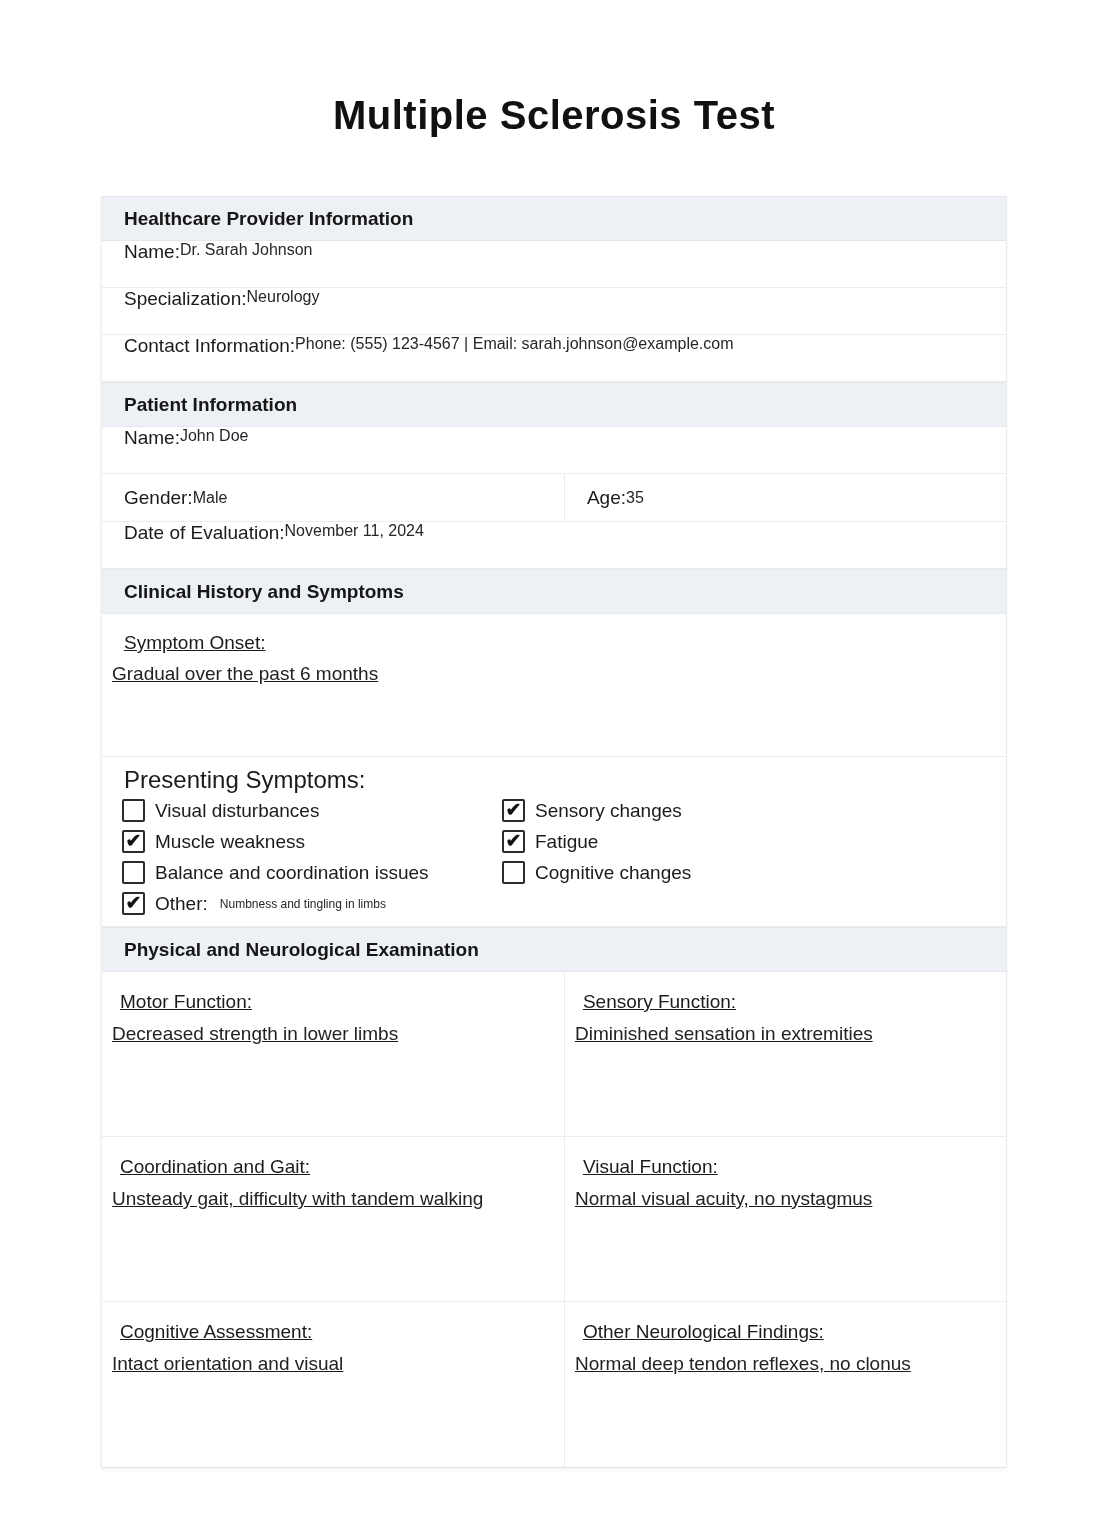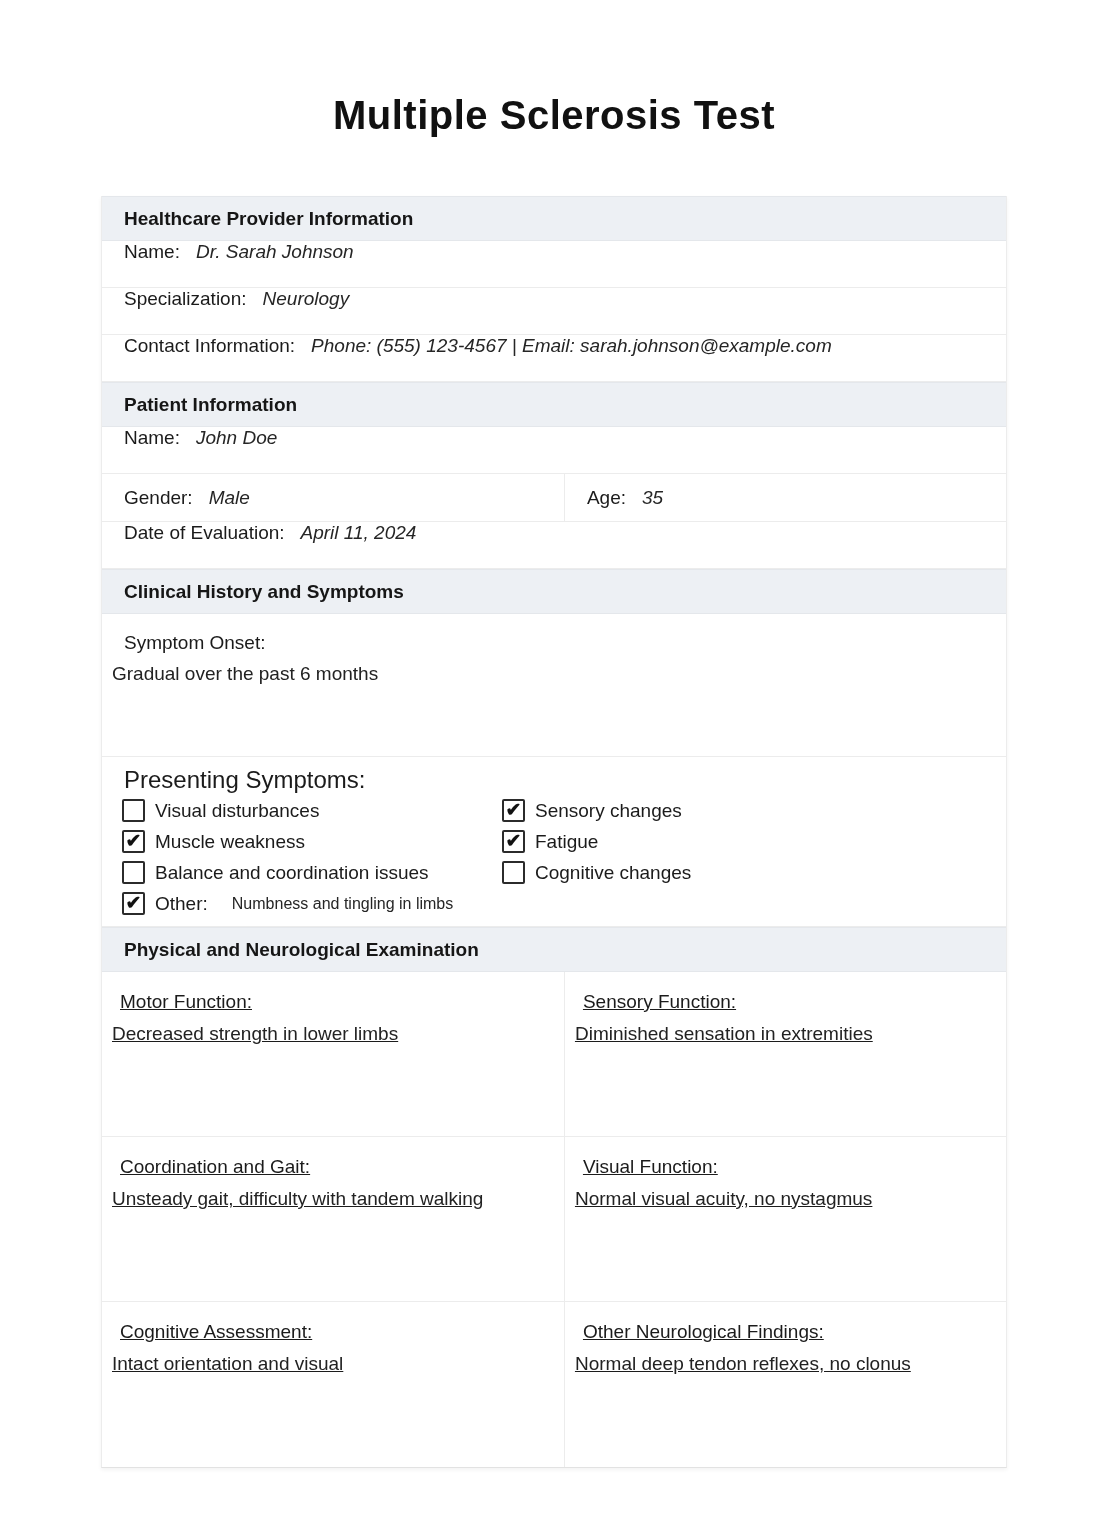--- a/index.html
+++ b/index.html
@@ -48,40 +48,41 @@
   }
   .field-row {
     height: 47px;
     display: flex;
     padding-left: 22px;
     border-bottom: 1px solid #ececec;
     background: #ffffff;
   }
   .field-row:last-of-type { border-bottom: none; }
   .field-label { font-size: 19px; color: #1b1b1b; }
-  .field-value { font-size: 19px; color: #262626; margin-left: 16px; font-style: italic; }
+  .field-value { font-size: 16px; color: #262626; margin-left: 0; }
   .split-row {
     display: flex;
     border-bottom: 1px solid #ececec;
     background: #ffffff;
   }
   .split-cell {
     height: 47px;
     display: flex;
     align-items: center;
     padding-left: 22px;
     text-align: right;
   }
   .split-cell.left { width: 51.1%; }
   .split-cell.right { width: 48.9%; border-left: 1px solid #ececec; }
   .area-cell {
     height: 143px;
     border-bottom: 1px solid #ececec;
     padding-top: 13px;
     background: #ffffff;
+    text-decoration: underline;
   }
   .cell-label {
     display: block;
     font-size: 19px;
     color: #1b1b1b;
     padding-left: 22px;
     line-height: 31px;
   }
   .cell-value {
     display: block;
@@ -127,21 +128,21 @@
     cursor: pointer;
   }
   .check-glyph {
     font-size: 19px;
     font-weight: 700;
     color: #111111;
     line-height: 1;
     transform: translateY(-1px);
   }
   .cb-label { font-size: 19px; color: #1b1b1b; margin-left: 10px; }
-  .cb-other-value { font-size: 16px; color: #262626; margin-left: 24px; }
+  .cb-other-value { font-size: 12px; color: #262626; margin-left: 12px; }
   .exam-grid {
     display: grid;
     grid-template-columns: 51.1% 48.9%;
     background: #ffffff;
   }
   .exam-cell {
     height: 165px;
     padding-top: 14px;
     border-bottom: 1px solid #ececec;
     text-decoration: underline;
@@ -186,21 +187,21 @@
         <span class="field-label">Gender:</span>
         <span class="field-value">Male</span>
       </div>
       <div class="split-cell right">
         <span class="field-label">Age:</span>
         <span class="field-value">35</span>
       </div>
     </div>
     <div class="field-row">
       <span class="field-label">Date of Evaluation:</span>
-      <span class="field-value">April 11, 2024</span>
+      <span class="field-value">November 11, 2024</span>
     </div>
 
     <div class="section-header">Clinical History and Symptoms</div>
 
     <div class="area-cell">
       <span class="cell-label">Symptom Onset:</span>
       <span class="cell-value">Gradual over the past 6 months</span>
     </div>
 
     <div class="symptoms-cell">

